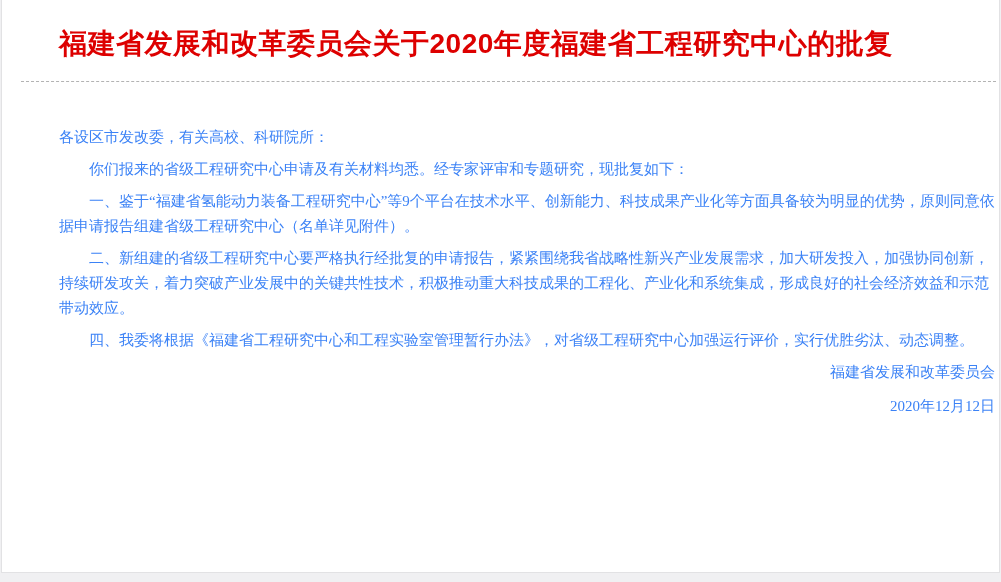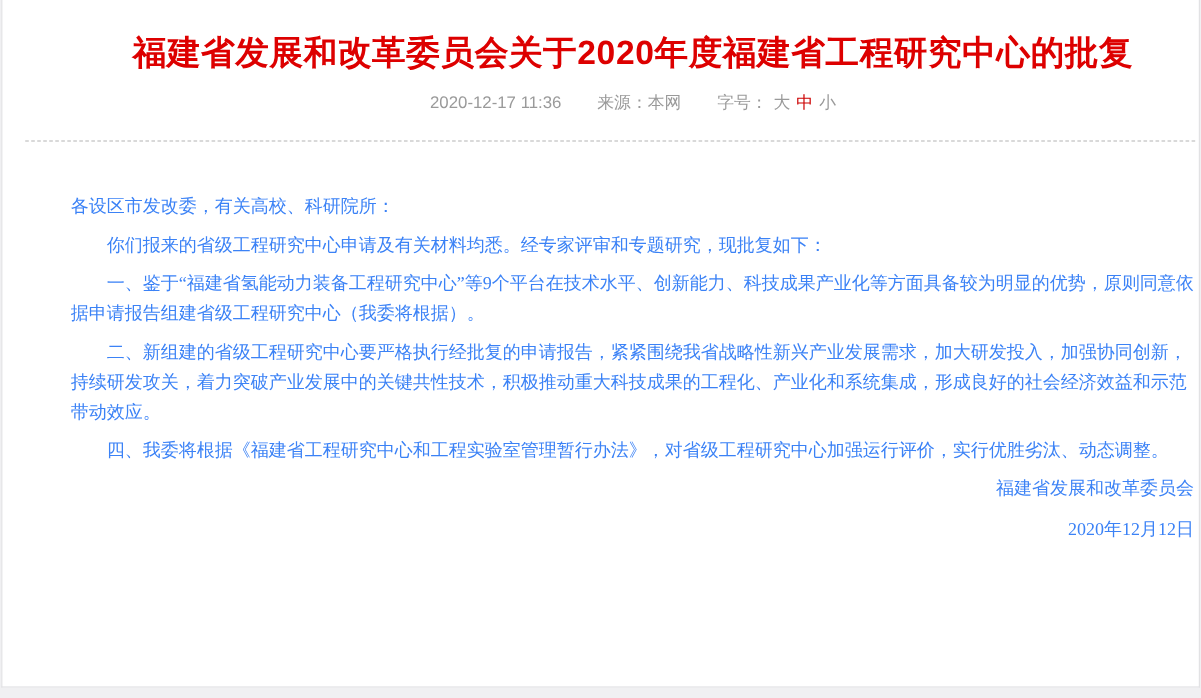--- a/index.html
+++ b/index.html
@@ -13,21 +13,20 @@
   }
   .content-box {
     margin: 0 1px;
     height: 573px;
     background: #ffffff;
     border-left: 1px solid #e2e2e4;
     border-right: 1px solid #e2e2e4;
     border-bottom: 1px solid #e2e2e4;
   }
   .doc-header {
-    text-align: center;
     padding: 29px 3px 0 57px;
   }
   .doc-title {
     margin: 0;
     font-family: "Liberation Sans", "DejaVu Sans", sans-serif;
     font-weight: bold;
     font-size: 28px;
     line-height: 30px;
     color: #dd0000;
     letter-spacing: 0.5px;
@@ -63,37 +62,28 @@
   .indent { text-indent: 2em; }
   .sign { text-align: right; margin: 0 0 9px 0 !important; }
 </style>
 </head>
 <body>
 
 <div class="content-box">
 
   <div class="doc-header">
     <h1 class="doc-title">福建省发展和改革委员会关于2020年度福建省工程研究中心的批复</h1>
-    <div class="doc-meta">
-      <span class="meta-item">2020-12-17 11:36</span>
-      <span class="meta-item">
-        <span>来源：</span><span>本网</span>
-      </span>
-      <span class="meta-item">
-        <span>字号：</span><span class="fs-opt">大</span><span class="fs-opt active">中</span><span class="fs-opt">小</span>
-      </span>
-    </div>
   </div>
 
   <hr class="divider">
 
   <div class="article">
     <p>各设区市发改委，有关高校、科研院所：</p>
     <p class="indent">你们报来的省级工程研究中心申请及有关材料均悉。经专家评审和专题研究，现批复如下：</p>
-    <p class="indent">一、鉴于“福建省氢能动力装备工程研究中心”等9个平台在技术水平、创新能力、科技成果产业化等方面具备较为明显的优势，原则同意依据申请报告组建省级工程研究中心（我委将根据）。</p>
+    <p class="indent">一、鉴于“福建省氢能动力装备工程研究中心”等9个平台在技术水平、创新能力、科技成果产业化等方面具备较为明显的优势，原则同意依据申请报告组建省级工程研究中心（名单详见附件）。</p>
     <p class="indent">二、新组建的省级工程研究中心要严格执行经批复的申请报告，紧紧围绕我省战略性新兴产业发展需求，加大研发投入，加强协同创新，持续研发攻关，着力突破产业发展中的关键共性技术，积极推动重大科技成果的工程化、产业化和系统集成，形成良好的社会经济效益和示范带动效应。</p>
     <p class="indent">四、我委将根据《福建省工程研究中心和工程实验室管理暂行办法》，对省级工程研究中心加强运行评价，实行优胜劣汰、动态调整。</p>
     <p class="sign">福建省发展和改革委员会</p>
     <p class="sign">2020年12月12日</p>
 
   </div>
 
 </div>
 
 </body></html>

